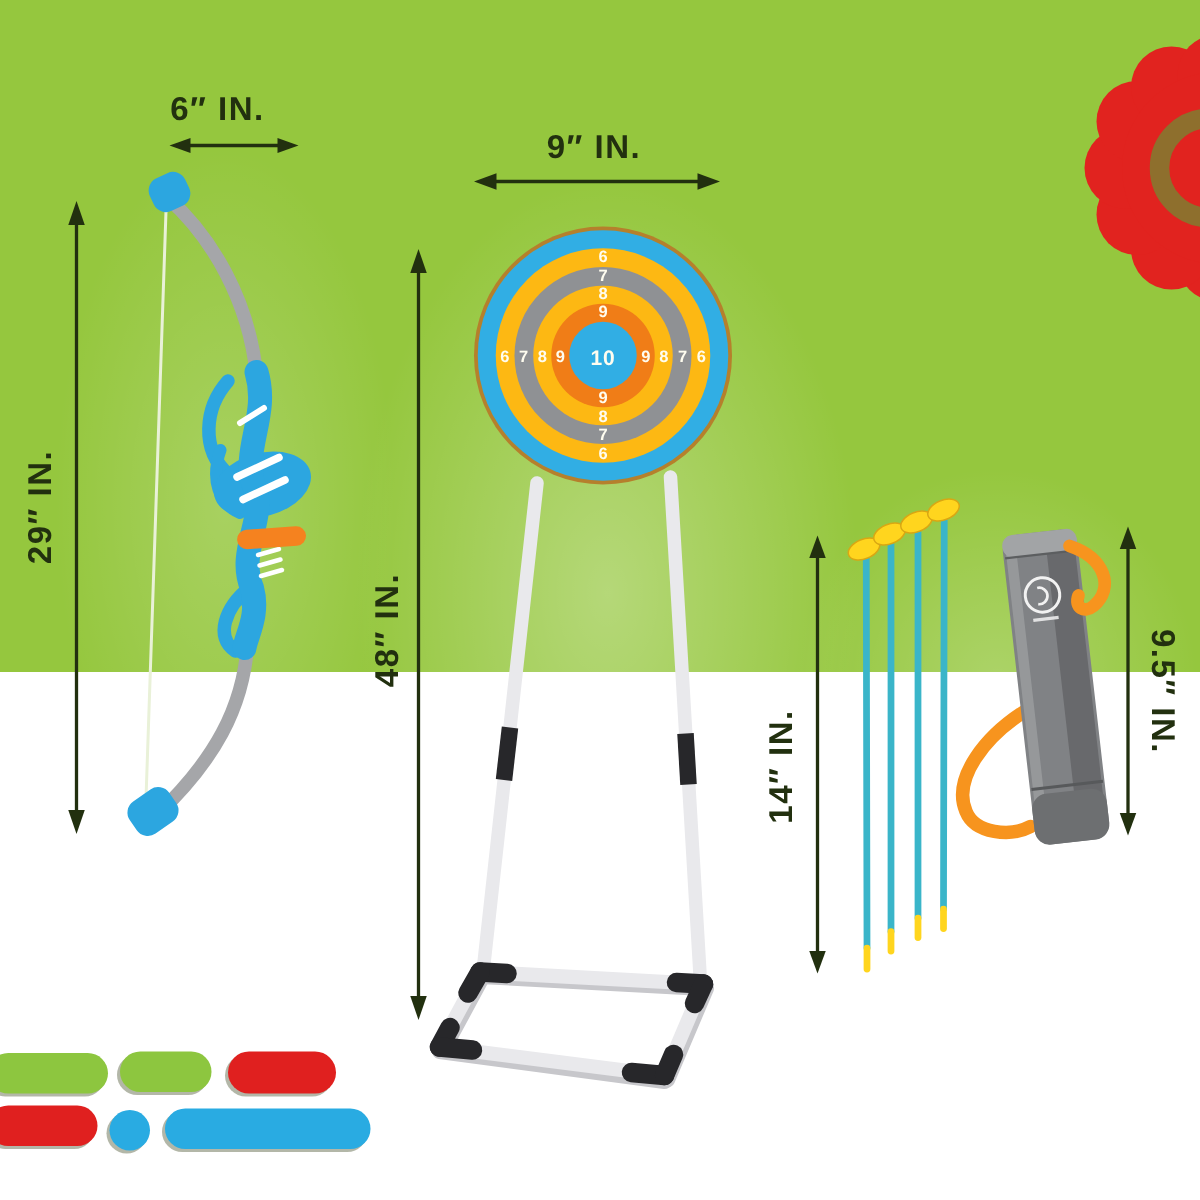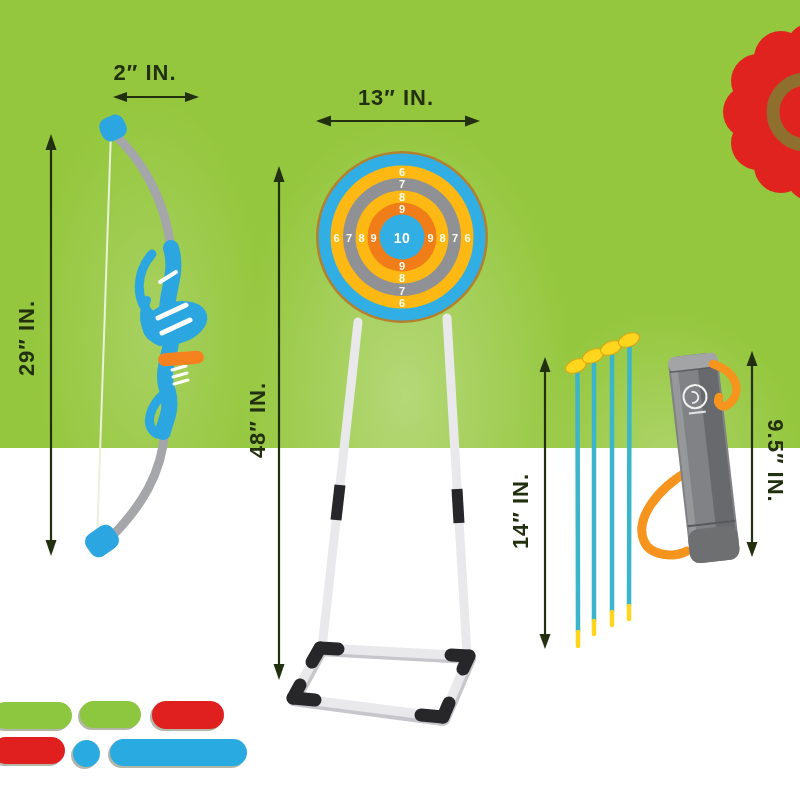--- a/index.html
+++ b/index.html
@@ -209,22 +209,22 @@
         <polygon points="545,649 539.5,634 550.5,634" stroke="none"></polygon>
       </g>
       <g>
         <line x1="752" y1="364" x2="752" y2="544"></line>
         <polygon points="752,351 746.5,366 757.5,366" stroke="none"></polygon>
         <polygon points="752,557 746.5,542 757.5,542" stroke="none"></polygon>
       </g>
     </g>
   </svg>
 
-  <div class="dim-label" style="left:145px;top:73px">2″ IN.</div>
-  <div class="dim-label" style="left:396px;top:98px">13″ IN.</div>
+  <div class="dim-label" style="left:145px;top:73px">6″ IN.</div>
+  <div class="dim-label" style="left:396px;top:98px">9″ IN.</div>
   <div class="dim-label rot-ccw" style="left:27px;top:338px">29″ IN.</div>
   <div class="dim-label rot-ccw" style="left:258px;top:420px">48″ IN.</div>
   <div class="dim-label rot-ccw" style="left:521px;top:511px">14″ IN.</div>
   <div class="dim-label rot-cw" style="left:775px;top:461px">9.5″ IN.</div>
 
   <div class="pill pill-green" style="left:-8px;top:702px;width:80px;height:27px"></div>
   <div class="pill pill-green" style="left:80px;top:701px;width:61px;height:27px"></div>
   <div class="pill pill-red" style="left:152px;top:701px;width:72px;height:28px"></div>
   <div class="pill pill-red" style="left:-8px;top:737px;width:73px;height:27px"></div>
   <div class="pill pill-blue" style="left:73px;top:740px;width:27px;height:27px;border-radius:50%"></div>

